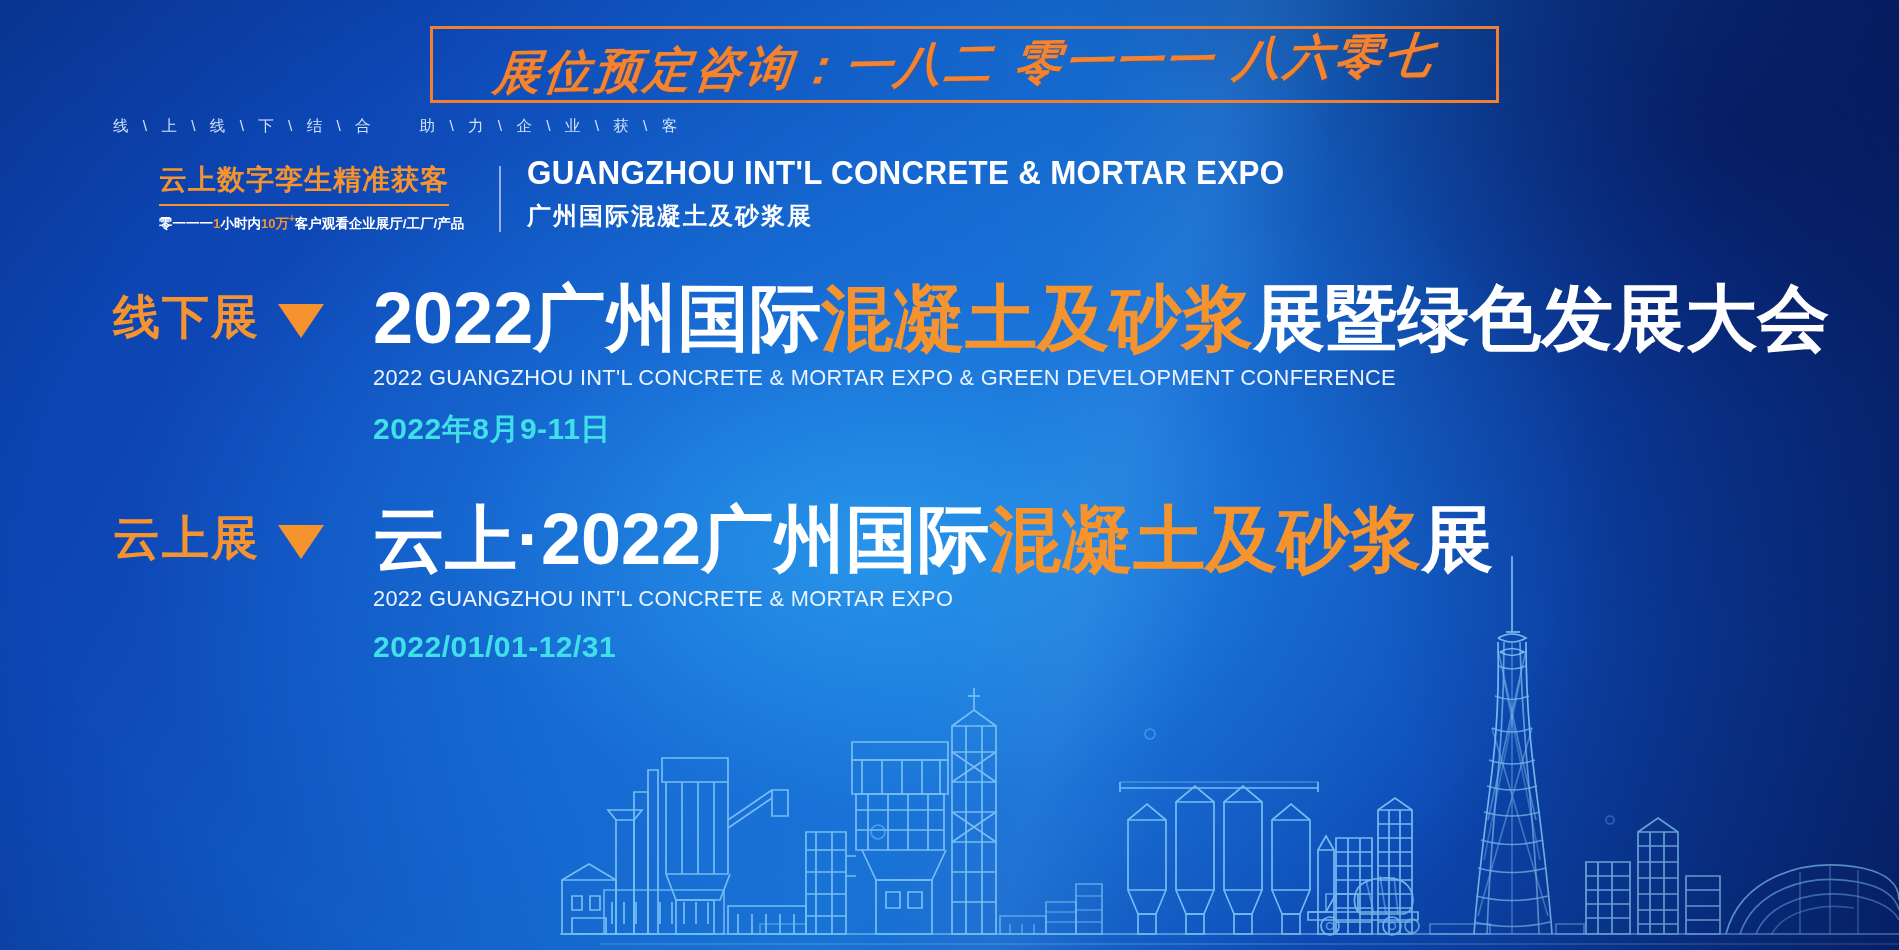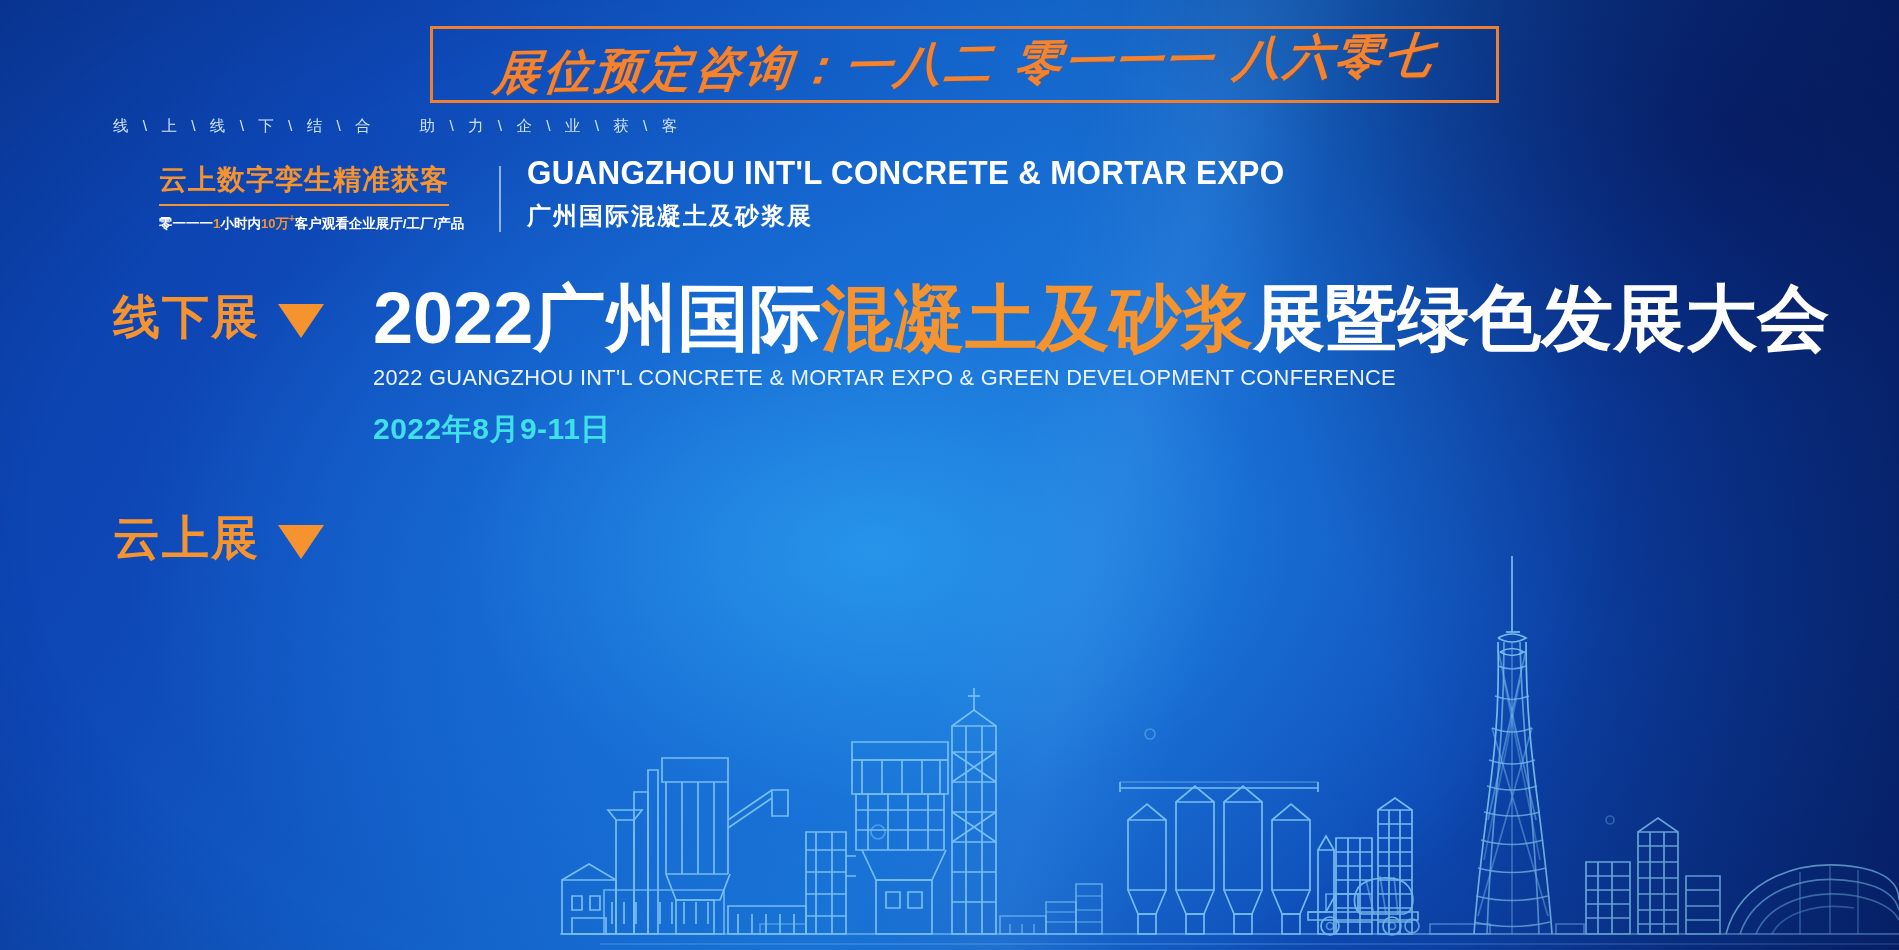--- a/index.html
+++ b/index.html
@@ -323,15 +323,20 @@
       <div class="ev-sub">2022 GUANGZHOU INT'L CONCRETE &amp; MORTAR EXPO &amp; GREEN DEVELOPMENT CONFERENCE</div>
       <div class="ev-date">2022年8月9-11日</div>
     </div>
   </div>
 
   <div class="event ev-online">
     <div class="ev-badge">
       <div class="ev-badge-label">云上展</div>
       <div class="ev-tri"></div>
     </div>
+    <div class="ev-body">
+      <div class="ev-title"><span>云上·2022广州国际</span><span class="hl">混凝土及砂浆</span><span>展</span></div>
+      <div class="ev-sub">2022 GUANGZHOU INT'L CONCRETE &amp; MORTAR EXPO</div>
+      <div class="ev-date">2022/01/01-12/31</div>
+    </div>
   </div>
 
 </div>
 
 </body></html>

